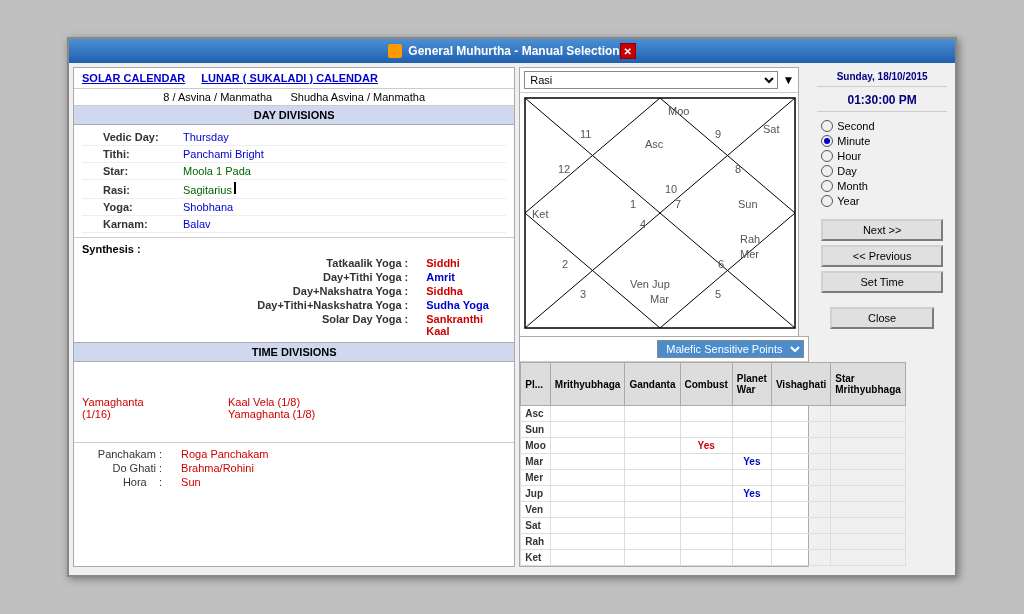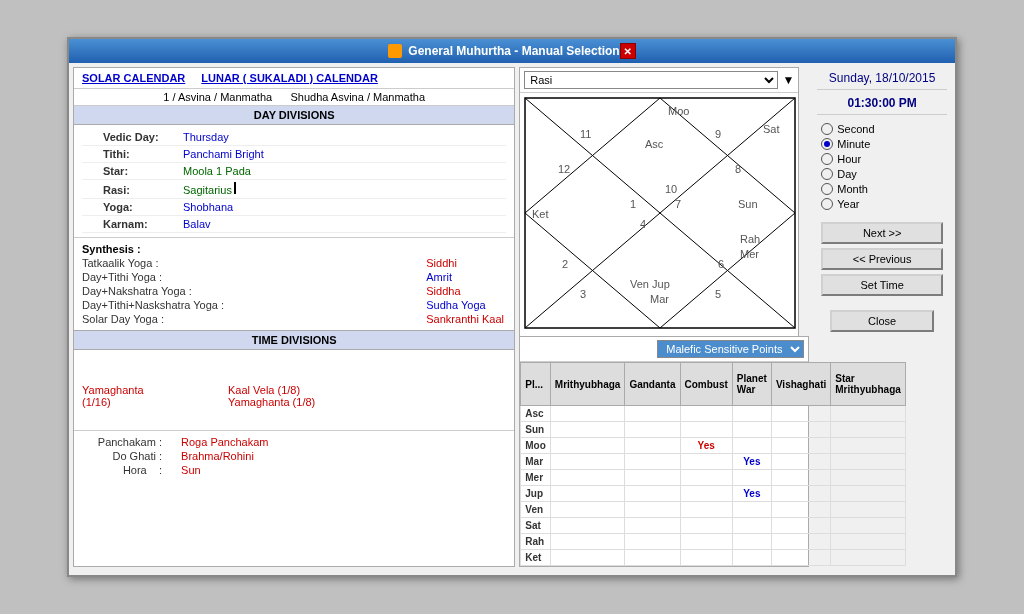--- a/index.html
+++ b/index.html
@@ -120,24 +120,25 @@
     .synthesis-section {
       padding: 4px 8px;
       border-top: 1px solid #ccc;
     }
     .synthesis-label {
       font-weight: bold;
       font-size: 11px;
     }
     .synth-row {
       display: flex;
-      justify-content: space-between;
-      gap: 4px;
+      justify-content: flex-end;
+      gap: 18px;
       font-size: 11px;
       padding: 1px 0;
+      font-weight: bold;
     }
     .synth-name { color: #333; text-align: right; }
     .synth-val { color: #cc0000; width: 80px; }
     .synth-val.blue { color: #0000cc; }
     .time-div-section {
       border-top: 1px solid #aaa;
     }
     .time-div-content {
       display: flex;
       padding: 4px 8px;
@@ -239,22 +240,22 @@
     
     .right-panel {
       width: 140px;
       display: flex;
       flex-direction: column;
       gap: 6px;
       padding: 4px;
     }
     .date-display {
       text-align: center;
-      font-size: 12px;
-      font-weight: normal;
+      font-size: 10px;
+      font-weight: bold;
       color: #000080;
       border-bottom: 1px solid #ccc;
       padding-bottom: 4px;
     }
     .time-display {
       text-align: center;
       font-size: 12px;
       font-weight: bold;
       color: #000080;
       padding-bottom: 4px;
@@ -335,21 +336,21 @@
   <div class="content">
     <div class="top-row">
 
       <div class="left-panel">
 
         <div class="calendar-links">
           <span class="cal-link">SOLAR CALENDAR</span>
           <span class="cal-link">LUNAR ( SUKALADI ) CALENDAR</span>
         </div>
         <div class="cal-sub">
-          <span>1 / Asvina / Manmatha</span>
+          <span>8 / Asvina / Manmatha</span>
           &nbsp;&nbsp;&nbsp;&nbsp;
           <span>Shudha Asvina / Manmatha</span>
         </div>
 
         <div class="section-header">DAY DIVISIONS</div>
         <div class="day-divisions">
           <div class="field-row">
             <span class="field-label">Vedic Day:</span>
             <span class="field-value blue">Thursday</span>
           </div>

